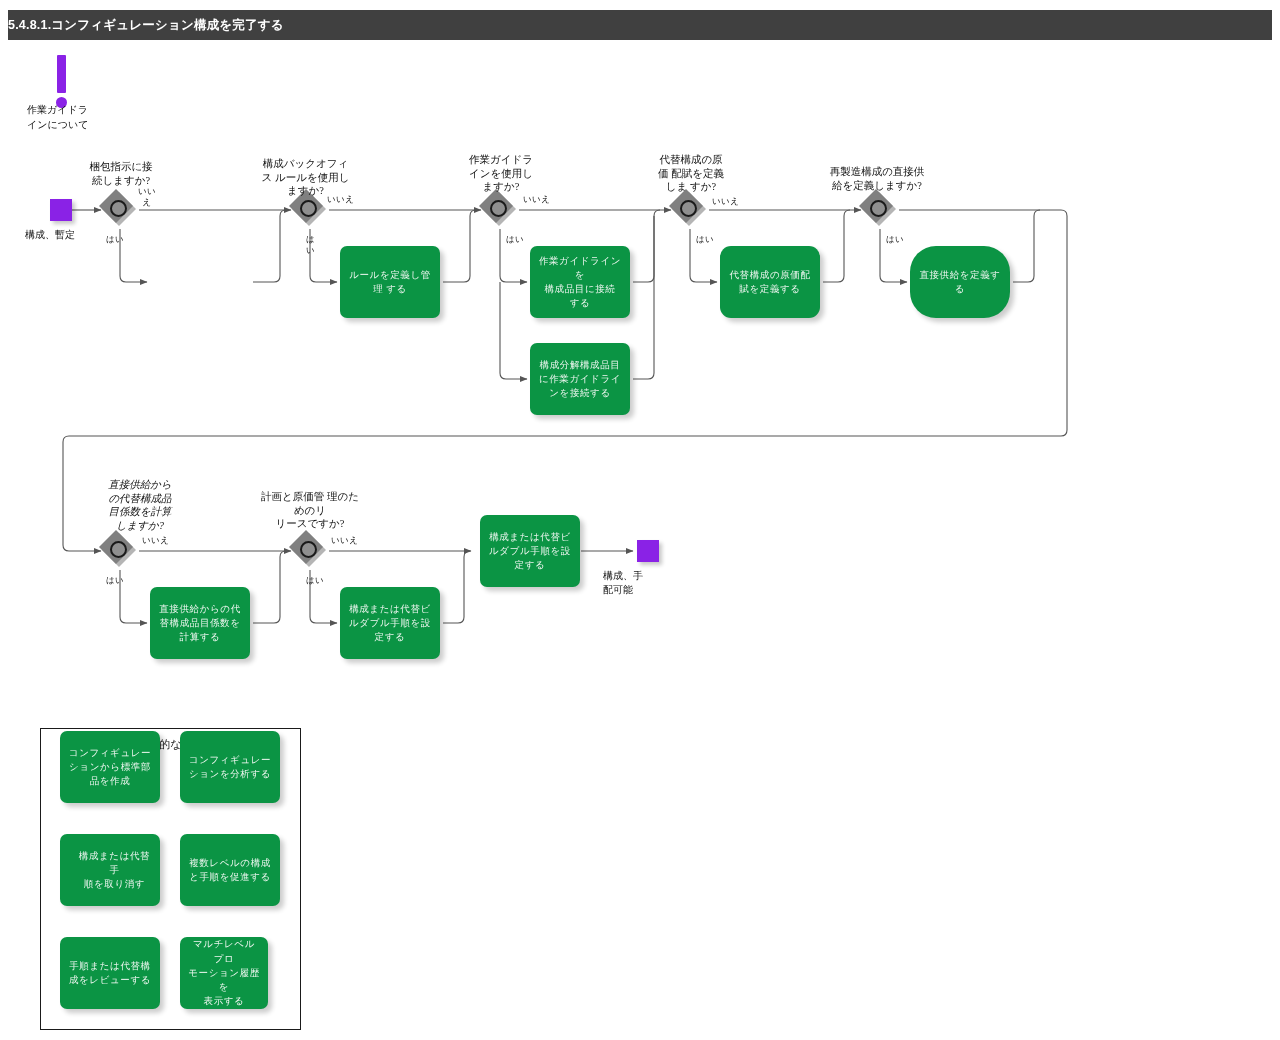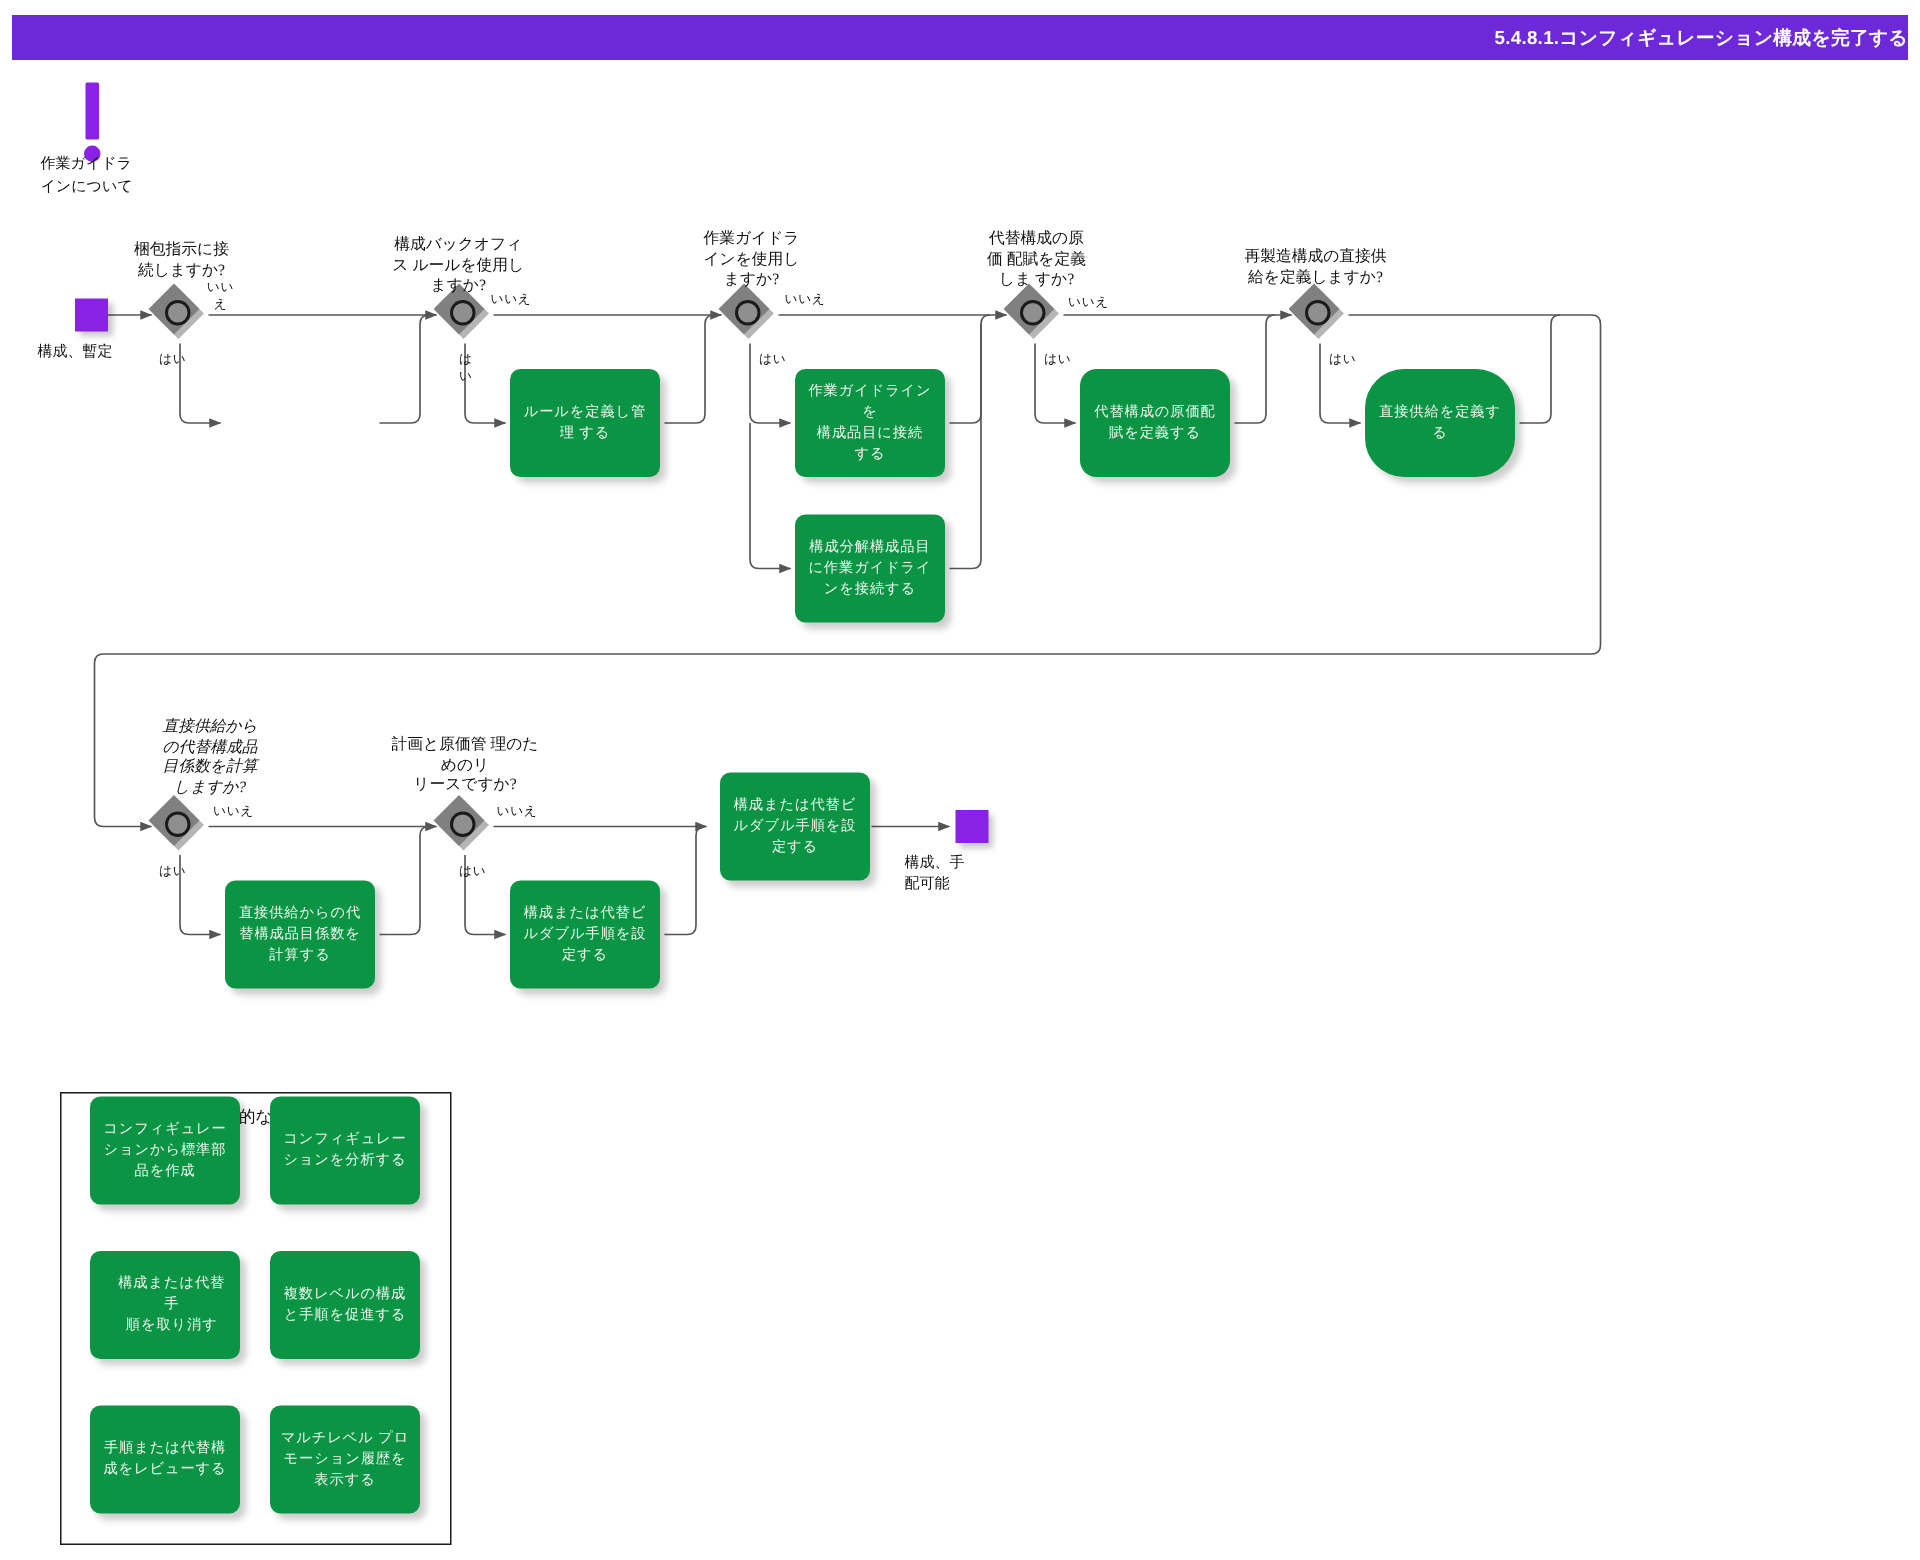--- a/index.html
+++ b/index.html
@@ -6,21 +6,21 @@
   body{
     width:1280px;height:1040px;background:#ffffff;
     font-family:"Liberation Serif","DejaVu Serif",serif;
     position:relative;overflow:hidden;
   }
   #root{position:absolute;left:0;top:0;width:1280px;height:1040px;}
 
   
   .titlebar{
     position:absolute;left:8px;top:10px;width:1264px;height:30px;
-    background:#6d28d9;display:flex;align-items:center;justify-content:flex-end;
+    background:#404040;display:flex;align-items:center;justify-content:flex-start;
   }
   .titlebar .ttl{
     color:#ffffff;font-size:12.5px;font-weight:bold;letter-spacing:.2px;
     font-family:"Liberation Sans","DejaVu Sans",sans-serif;white-space:nowrap;
   }
 
   
   #edges{position:absolute;left:0;top:0;width:1280px;height:1040px;}
 
   
@@ -271,17 +271,17 @@
 ションから標準部
 品を作成</div>
   <div class="node task" style="left: 180px; top: 731px; width: 100px; height: 72px; white-space: pre-line;">コンフィギュレー
 ションを分析する</div>
   <div class="node task" style="left: 60px; top: 834px; width: 100px; height: 72px; white-space: pre-line; padding-left: 16px;">構成または代替手
 順を取り消す</div>
   <div class="node task" style="left: 180px; top: 834px; width: 100px; height: 72px; white-space: pre-line;">複数レベルの構成
 と手順を促進する</div>
   <div class="node task" style="left: 60px; top: 937px; width: 100px; height: 72px; white-space: pre-line;">手順または代替構
 成をレビューする</div>
-  <div class="node task" style="left: 180px; top: 937px; width: 100px; height: 72px; white-space: pre-line;">マルチレベル プロ
+  <div class="node task" style="left: 180px; top: 937px; width: 88px; height: 72px; white-space: pre-line;">マルチレベル プロ
 モーション履歴を
 表示する</div>
 
 </div>
 
 </body></html>

